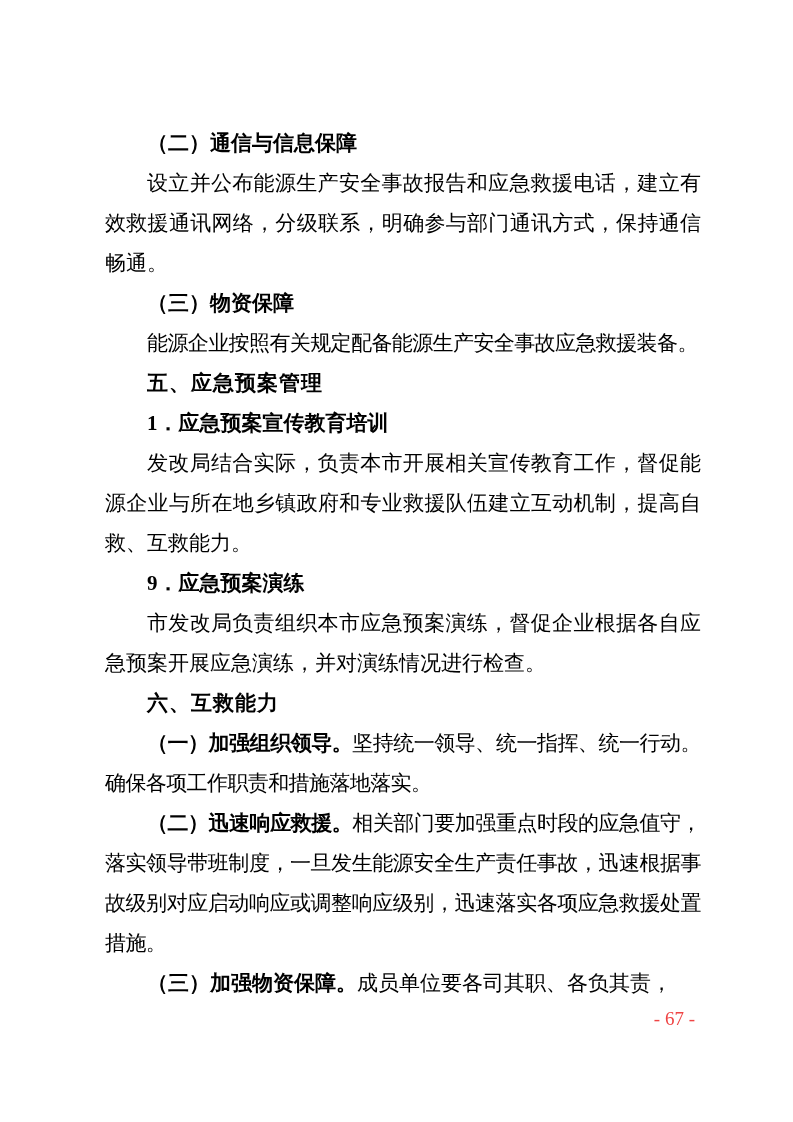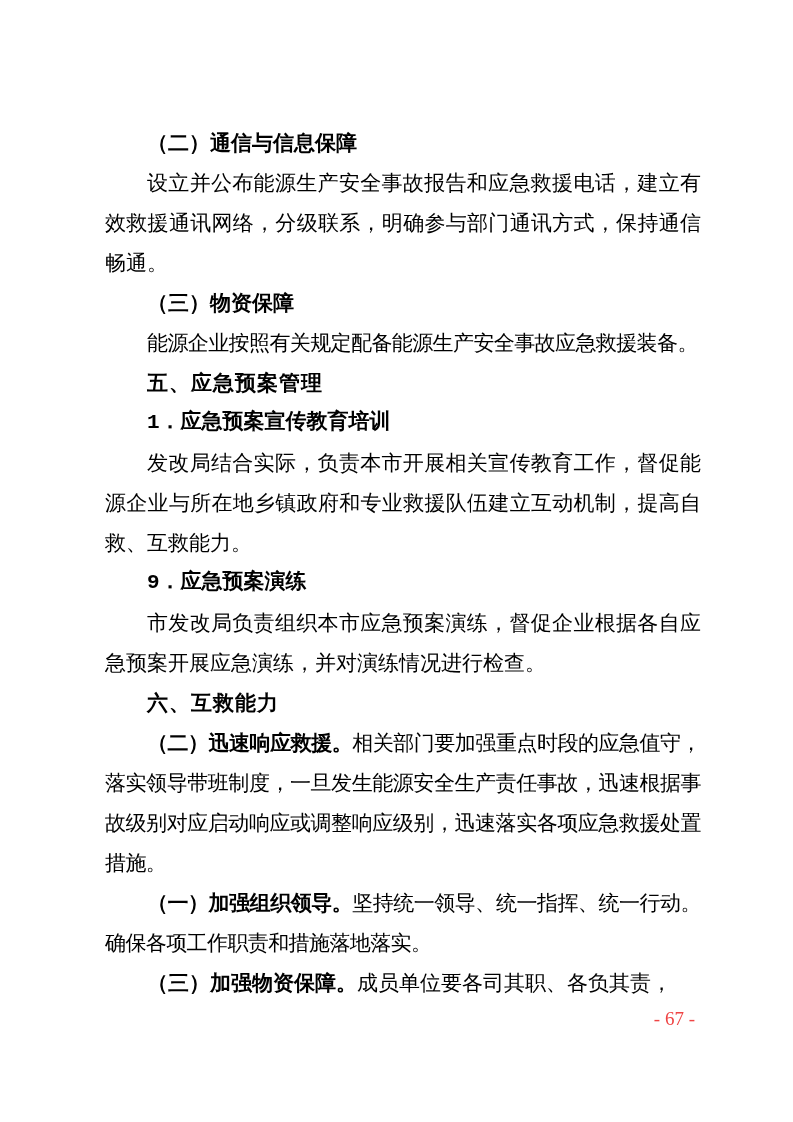--- a/index.html
+++ b/index.html
@@ -37,21 +37,20 @@
   }
   .h-hei {
     font-family: "Liberation Sans", "DejaVu Sans", sans-serif;
     font-weight: bold;
     text-align: right;
     letter-spacing: 1px;
   }
   .h-num {
     font-weight: bold;
     text-align: center;
-    font-family: Liberation Mono, monospace;
   }
   .bold-lead {
     font-weight: bold;
   }
   .fit {
     letter-spacing: -0.6px;
   }
   .page-number {
     position: absolute;
     right: 98px;
@@ -81,22 +80,22 @@
     <p class="h-num">1．应急预案宣传教育培训</p>
 
     <p>发改局结合实际，负责本市开展相关宣传教育工作，督促能源企业与所在地乡镇政府和专业救援队伍建立互动机制，提高自救、互救能力。</p>
 
     <p class="h-num">9．应急预案演练</p>
 
     <p>市发改局负责组织本市应急预案演练，督促企业根据各自应急预案开展应急演练，并对演练情况进行检查。</p>
 
     <p class="h-hei">六、互救能力</p>
 
+    <p class="fit"><span class="bold-lead">（一）加强组织领导。</span><span>坚持统一领导、统一指挥、统一行动。确保各项工作职责和措施落地落实。</span></p>
+
     <p class="fit"><span class="bold-lead">（二）迅速响应救援。</span><span>相关部门要加强重点时段的应急值守，落实领导带班制度，一旦发生能源安全生产责任事故，迅速根据事故级别对应启动响应或调整响应级别，迅速落实各项应急救援处置措施。</span></p>
-
-    <p class="fit"><span class="bold-lead">（一）加强组织领导。</span><span>坚持统一领导、统一指挥、统一行动。确保各项工作职责和措施落地落实。</span></p>
 
     <p><span class="bold-lead">（三）加强物资保障。</span><span>成员单位要各司其职、各负其责，</span></p>
 
   </div>
 
   <div class="page-number">- 67 -</div>
 </div>
 
 </body></html>

